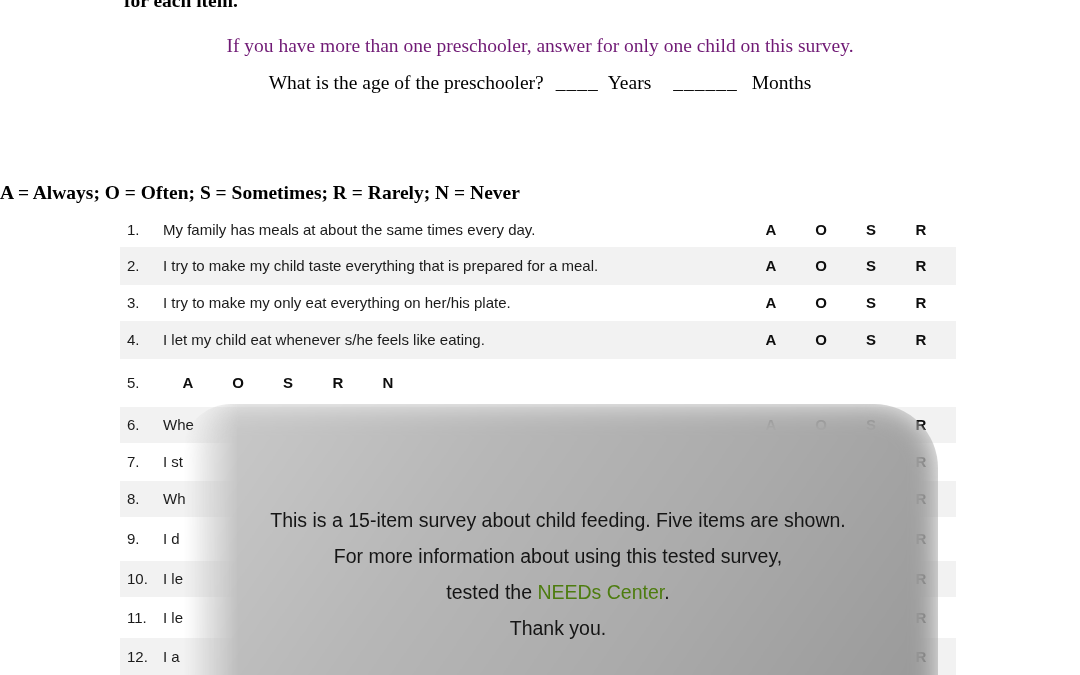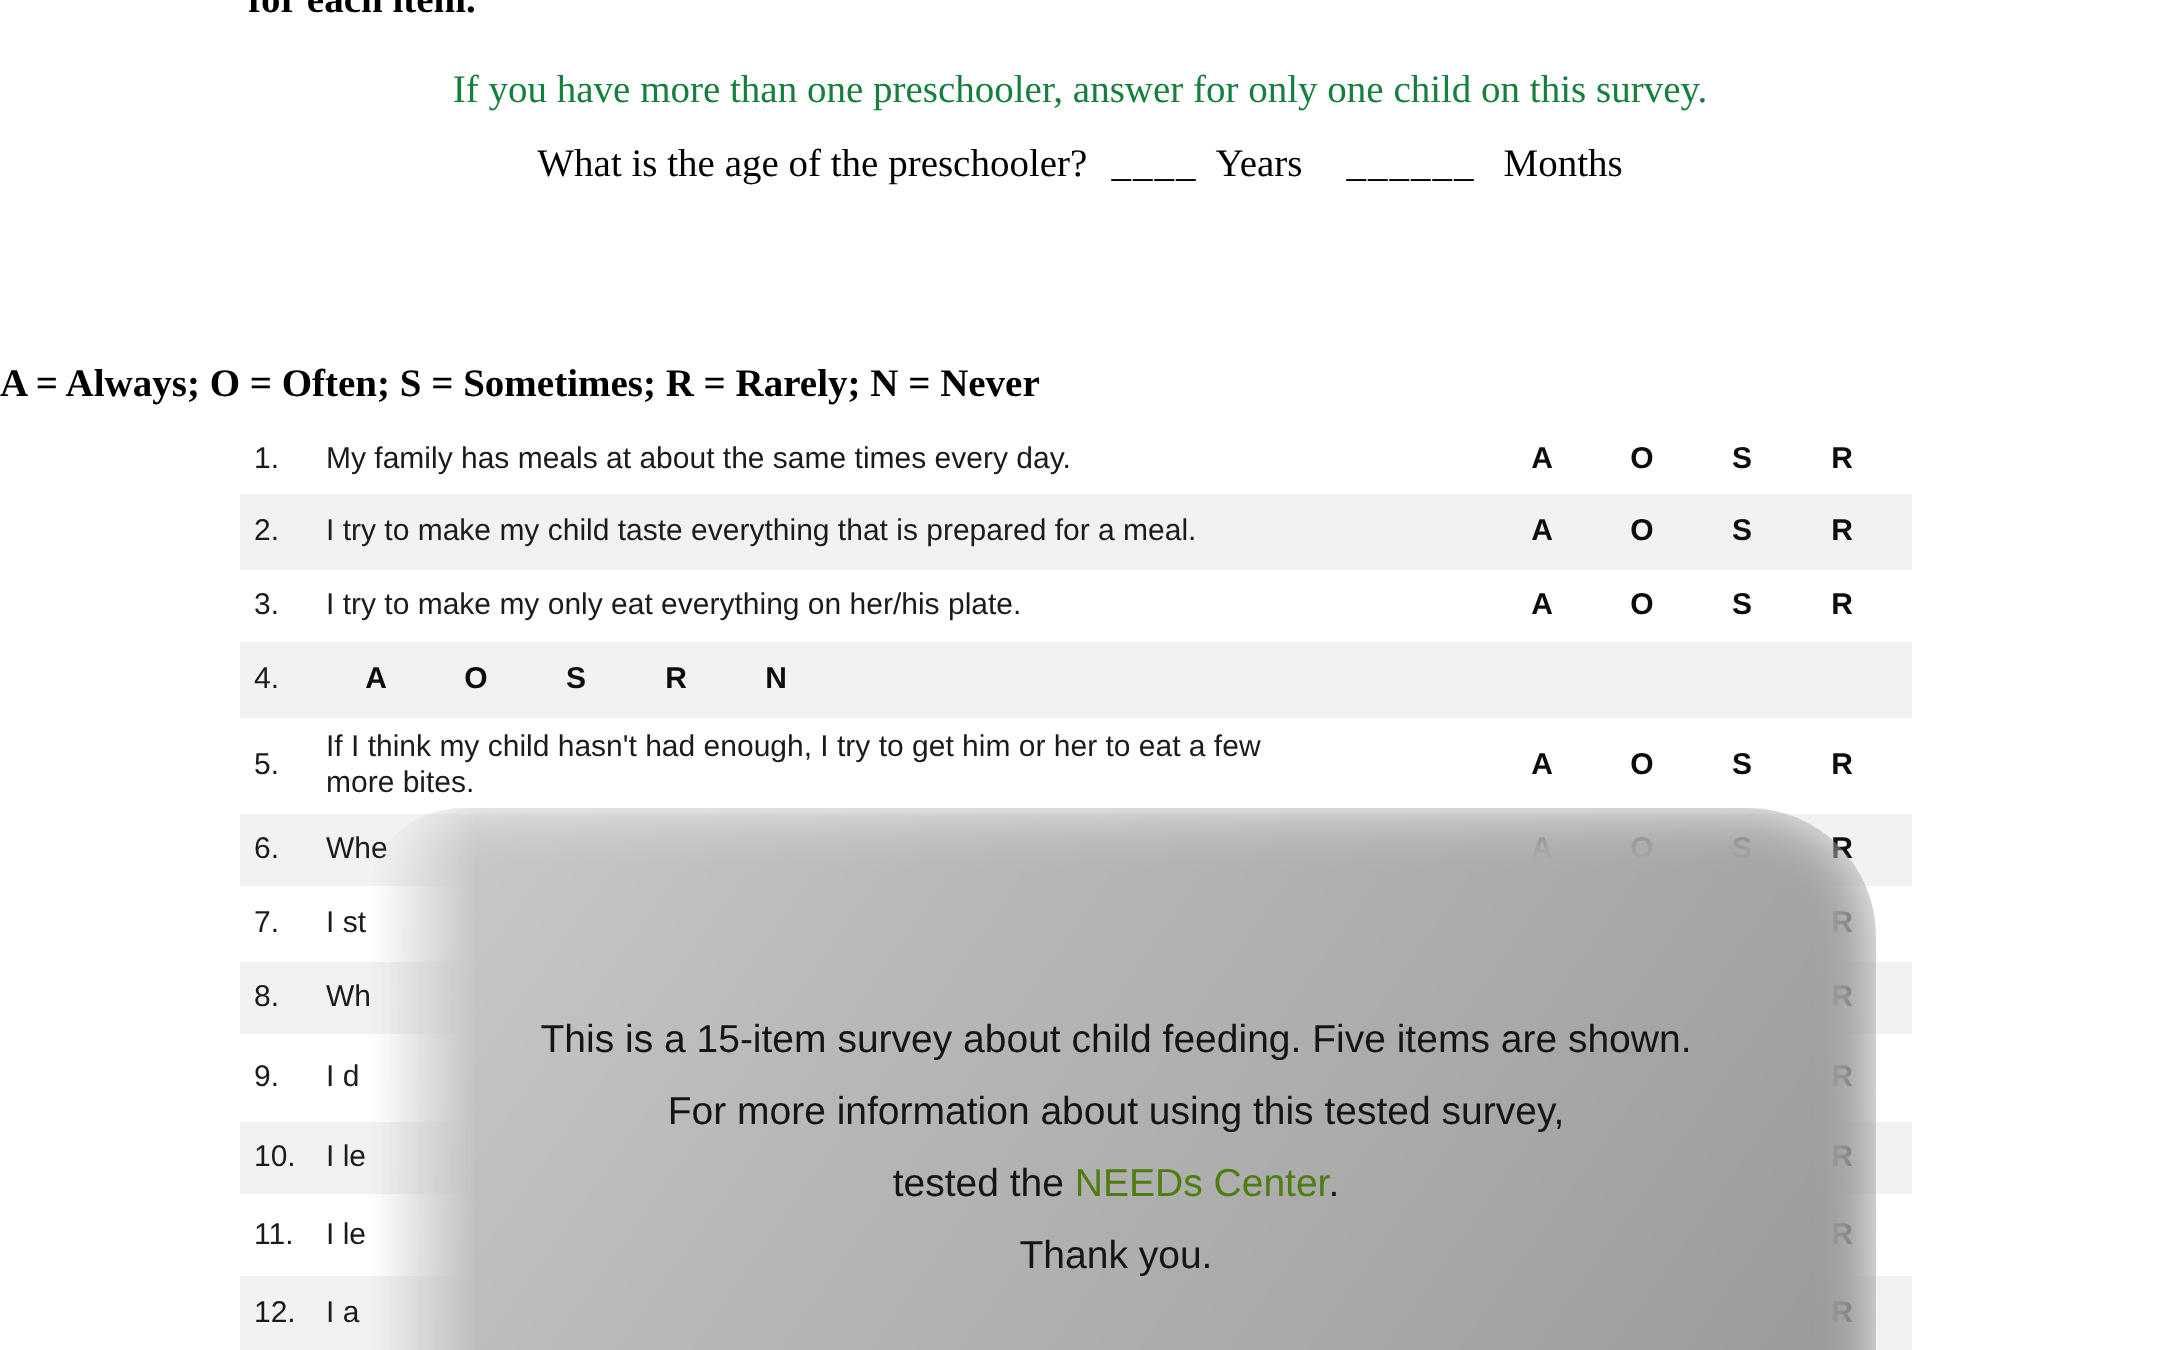--- a/index.html
+++ b/index.html
@@ -8,21 +8,21 @@
     background:#ffffff;
   }
 
   
   .top-fragment{
     position:absolute;left:124px;top:-10px;
     font:bold 19.5px/22px "Liberation Serif",serif;color:#000;
   }
   .intro1{
     position:absolute;left:0;top:34px;width:1080px;text-align:center;
-    font:19.5px/24px "Liberation Serif",serif;color:#15803d;
+    font:19.5px/24px "Liberation Serif",serif;color:#701a75;
   }
   .intro2{
     position:absolute;left:0;top:71px;width:1080px;text-align:center;
     font:19.5px/24px "Liberation Serif",serif;color:#000;
   }
   .intro2 .blank-years{margin:0 9px 0 12px;letter-spacing:1px;}
   .intro2 .blank-months{margin:0 14px 0 22px;letter-spacing:1px;}
   .legend{
     position:absolute;left:0;top:181px;width:1076px;text-align:left;
     font:bold 19.5px/24px "Liberation Serif",serif;color:#000;
@@ -115,33 +115,32 @@
           <span class="opt">A</span>
           <span class="opt">O</span>
           <span class="opt">S</span>
           <span class="opt">R</span>
           <span class="opt">N</span>
         </span>
     </div>
 
     <div class="row">
       <span class="num">4.</span>
+      <span class="item-text">I let my child eat whenever s/he feels like eating.</span>
       <span class="opts">
           <span class="opt">A</span>
           <span class="opt">O</span>
           <span class="opt">S</span>
           <span class="opt">R</span>
           <span class="opt">N</span>
         </span>
     </div>
 
     <div class="row">
       <span class="num">5.</span>
-      <span class="item-text">If I think my child hasn't had enough, I try to get him or her to eat a few
-more bites.</span>
       <span class="opts">
           <span class="opt">A</span>
           <span class="opt">O</span>
           <span class="opt">S</span>
           <span class="opt">R</span>
           <span class="opt">N</span>
         </span>
     </div>
 
     <div class="row">

